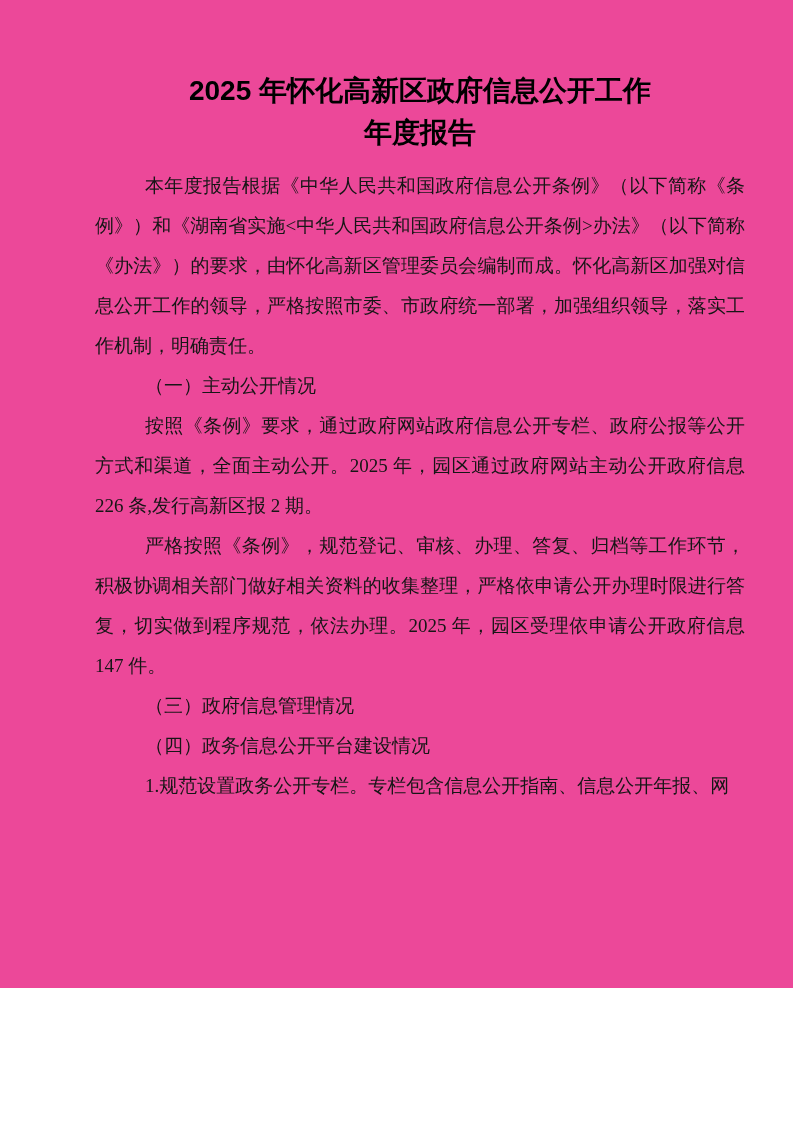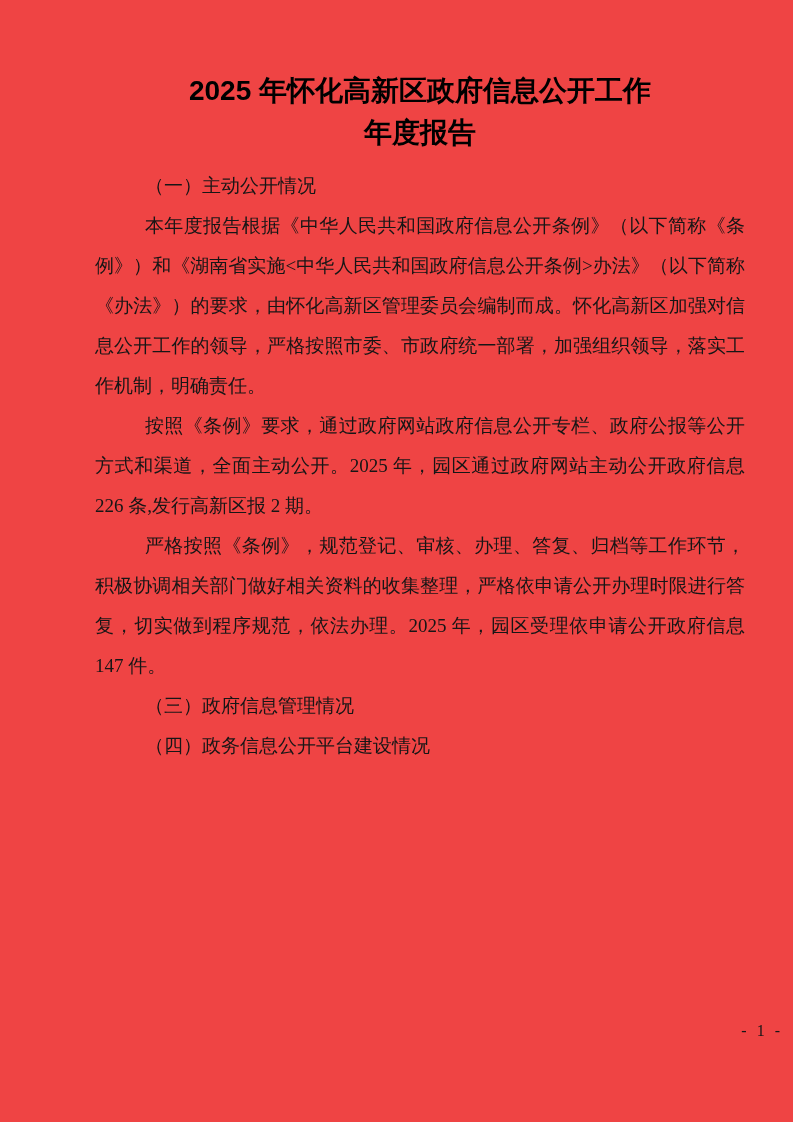--- a/index.html
+++ b/index.html
@@ -3,22 +3,22 @@
 <meta charset="utf-8">
 <style>
   html, body {
     margin: 0;
     padding: 0;
     background: #ffffff;
   }
   .page {
     position: relative;
     width: 793px;
-    height: 1122px;
-    background: #ef4444;
+    height: 988px;
+    background: #ec4899;
     overflow: hidden;
     color: #161616;
     font-family: "Liberation Serif", "DejaVu Serif", serif;
   }
   .content {
     position: absolute;
     left: 95px;
     top: 70px;
     width: 650px;
   }
@@ -65,23 +65,24 @@
 
 <div class="page">
   <div class="content">
     <div class="doc-title">
       <div>2025 年怀化高新区政府信息公开工作</div>
       <div>年度报告</div>
     </div>
 
 
     <div class="body-text">
+      <p>本年度报告根据《中华人民共和国政府信息公开条例》（以下简称《条例》）和《湖南省实施&lt;中华人民共和国政府信息公开条例&gt;办法》（以下简称《办法》）的要求，由怀化高新区管理委员会编制而成。怀化高新区加强对信息公开工作的领导，严格按照市委、市政府统一部署，加强组织领导，落实工作机制，明确责任。</p>
       <p>（一）主动公开情况</p>
-      <p>本年度报告根据《中华人民共和国政府信息公开条例》（以下简称《条例》）和《湖南省实施&lt;中华人民共和国政府信息公开条例&gt;办法》（以下简称《办法》）的要求，由怀化高新区管理委员会编制而成。怀化高新区加强对信息公开工作的领导，严格按照市委、市政府统一部署，加强组织领导，落实工作机制，明确责任。</p>
       <p>按照《条例》要求，通过政府网站政府信息公开专栏、政府公报等公开方式和渠道，全面主动公开。2025 年，园区通过政府网站主动公开政府信息 226 条,发行高新区报 2 期。</p>
       <p>严格按照《条例》，规范登记、审核、办理、答复、归档等工作环节，积极协调相关部门做好相关资料的收集整理，严格依申请公开办理时限进行答复，切实做到程序规范，依法办理。2025 年，园区受理依申请公开政府信息 147 件。</p>
       <p>（三）政府信息管理情况</p>
       <p>（四）政务信息公开平台建设情况</p>
+      <p>1.规范设置政务公开专栏。专栏包含信息公开指南、信息公开年报、网</p>
     </div>
   </div>
 
   <div class="page-number">- 1 -</div>
 </div>
 
 </body></html>

